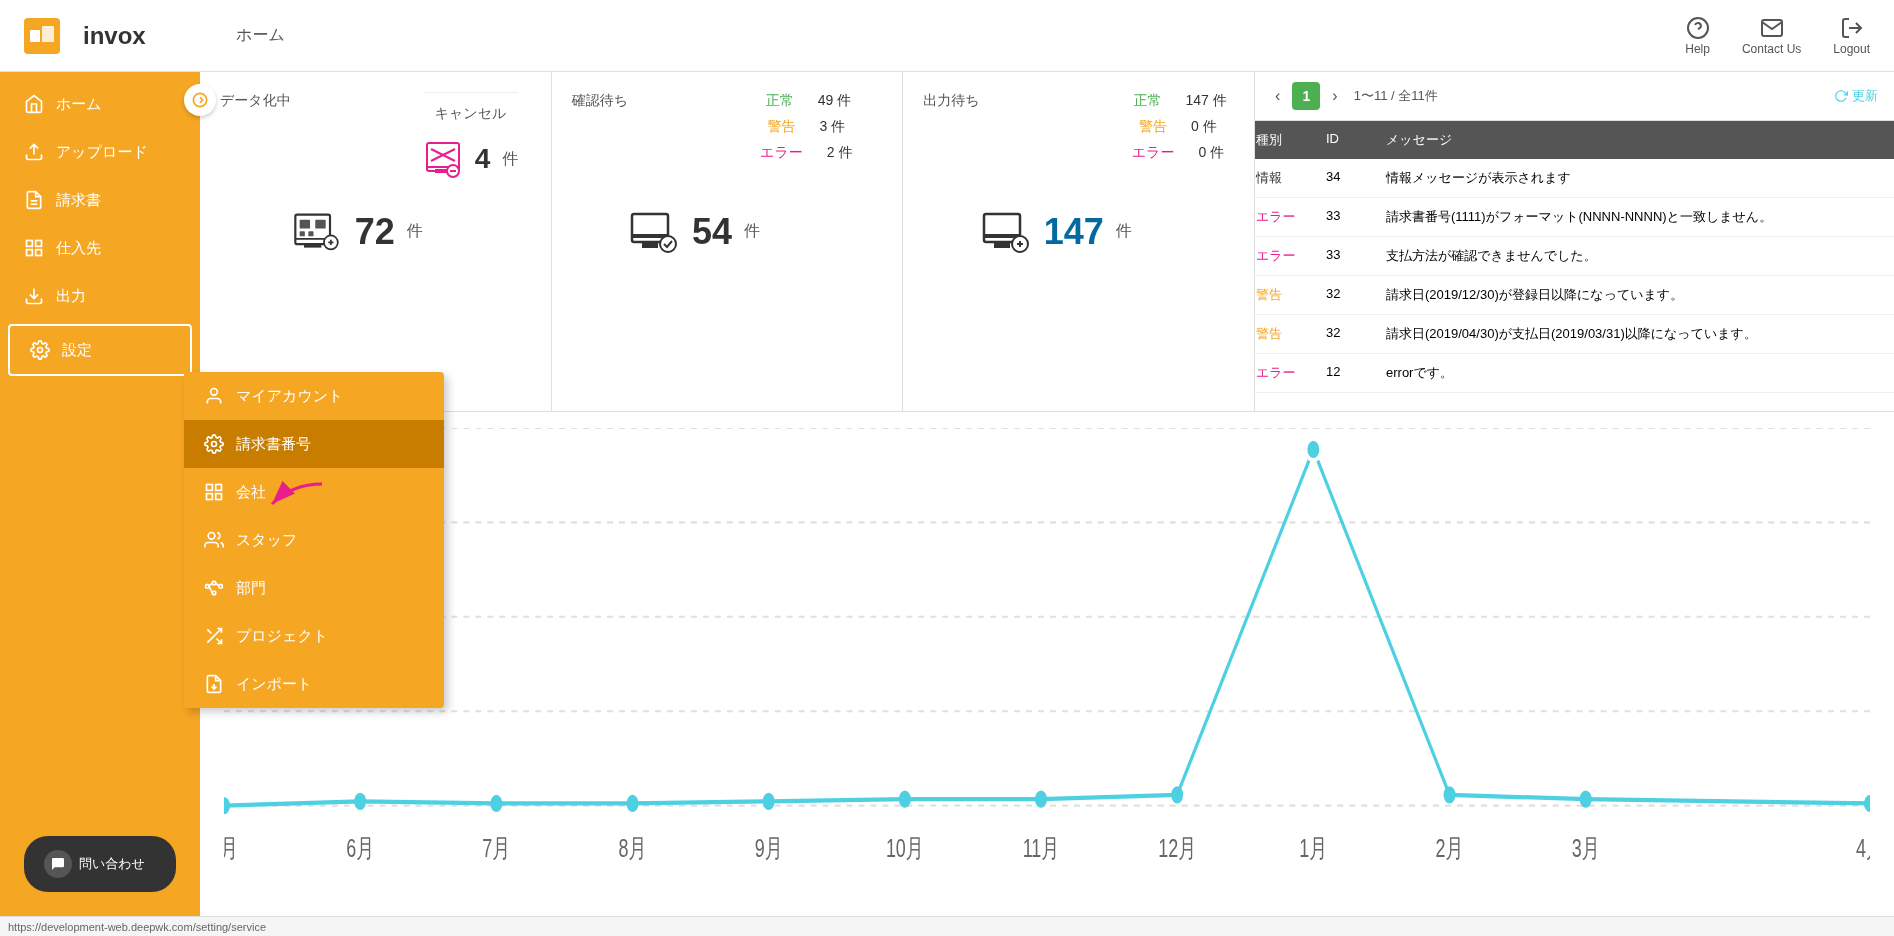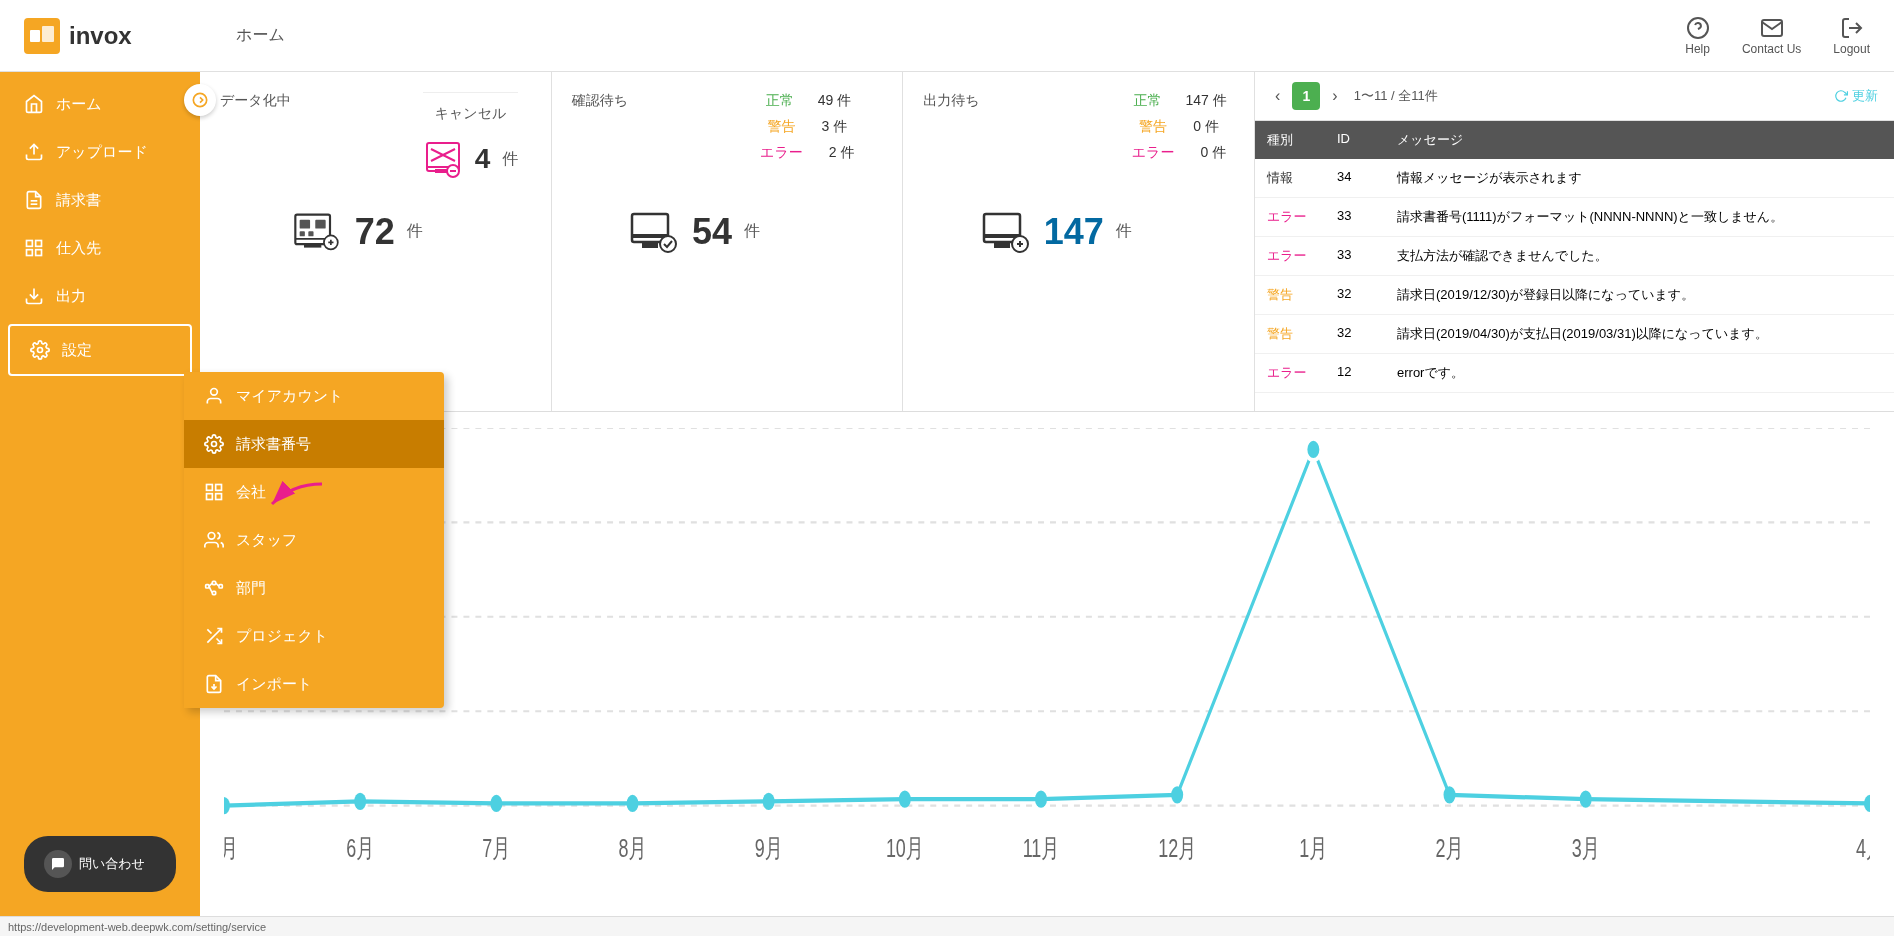--- a/index.html
+++ b/index.html
@@ -3,21 +3,21 @@
   <meta charset="utf-8">
   <style>
     * { box-sizing: border-box; margin: 0; padding: 0; }
     body { font-family: 'Meiryo', 'Hiragino Sans', sans-serif; background: #f5f5f5; display: flex; flex-direction: column; height: 936px; overflow: hidden; }
 
     
     .header {
       display: flex; align-items: center; height: 72px; background: #fff;
       border-bottom: 1px solid #e0e0e0; padding: 0 24px; position: relative; z-index: 100;
     }
-    .logo-area { display: flex; align-items: center; gap: 9px; min-width: 180px; }
+    .logo-area { display: flex; align-items: center; gap: 23px; min-width: 180px; }
     .logo-box { width: 36px; height: 36px; background: #f5a623; display: flex; align-items: center; justify-content: center; border-radius: 4px; }
     .logo-text { font-size: 24px; font-weight: bold; color: #333; }
     .header-title { font-size: 16px; color: #555; margin-left: 32px; }
     .header-actions { margin-left: auto; display: flex; align-items: center; gap: 32px; }
     .header-action-item { display: flex; flex-direction: column; align-items: center; cursor: pointer; color: #555; font-size: 12px; gap: 2px; }
     .header-action-item svg { width: 24px; height: 24px; }
 
     
     .main-layout { display: flex; flex: 1; overflow: hidden; }
 
@@ -69,32 +69,32 @@
     .stats-cards { display: flex; flex: 1; }
     .stat-card { flex: 1; padding: 20px; border-right: 1px solid #e0e0e0; display: flex; }
     .stat-card-title { font-size: 14px; color: #555; text-align: center; margin-bottom: 16px; }
     .stat-main { display: flex; align-items: center; justify-content: center; gap: 12px; margin-bottom: 20px; }
     .stat-icon { width: 52px; height: 52px; }
     .stat-rows { display: flex; flex-direction: column; gap: 8px; }
     .stat-row { display: flex; align-items: center; justify-content: center; gap: 24px; font-size: 14px; }
     .stat-label-normal { color: #4caf50; }
     .stat-label-warning { color: #f5a623; }
     .stat-label-error { color: #e91e8c; }
-    .stat-num { color: #333; min-width: 30px; text-align: center; }
+    .stat-num { color: #333; min-width: 30px; text-align: left; }
 
     
     .notif-panel { width: 640px; background: #fff; border-left: 1px solid #e0e0e0; display: flex; flex-direction: column; }
     .notif-header { display: flex; align-items: center; padding: 10px 16px; gap: 8px; border-bottom: 1px solid #e0e0e0; }
     .pagination-btn { background: none; border: none; cursor: pointer; font-size: 16px; color: #555; padding: 4px; }
     .page-num { width: 28px; height: 28px; background: #4caf50; color: #fff; border-radius: 4px; display: flex; align-items: center; justify-content: center; font-size: 14px; font-weight: bold; }
     .page-info { font-size: 13px; color: #555; margin-left: 4px; }
     .refresh-btn { margin-left: auto; display: flex; align-items: center; gap: 4px; color: #4dd0e1; cursor: pointer; font-size: 13px; border: none; background: none; }
     .notif-table { display: flex; flex-direction: column; flex: 1; overflow: hidden; }
     .notif-table-header { display: flex; background: #555; color: #fff; font-size: 13px; }
-    .notif-col { padding: 10px 12px; }
+    .notif-col { padding: 10px 1px; }
     .col-type { width: 70px; }
     .col-id { width: 60px; }
     .col-msg { flex: 1; }
     .notif-rows { flex: 1; overflow-y: auto; }
     .notif-row { display: flex; font-size: 13px; border-bottom: 1px solid #f0f0f0; }
 
     
     .chart-section { flex: 1; background: #fff; padding: 16px 24px; position: relative; overflow: hidden; }
 
     

